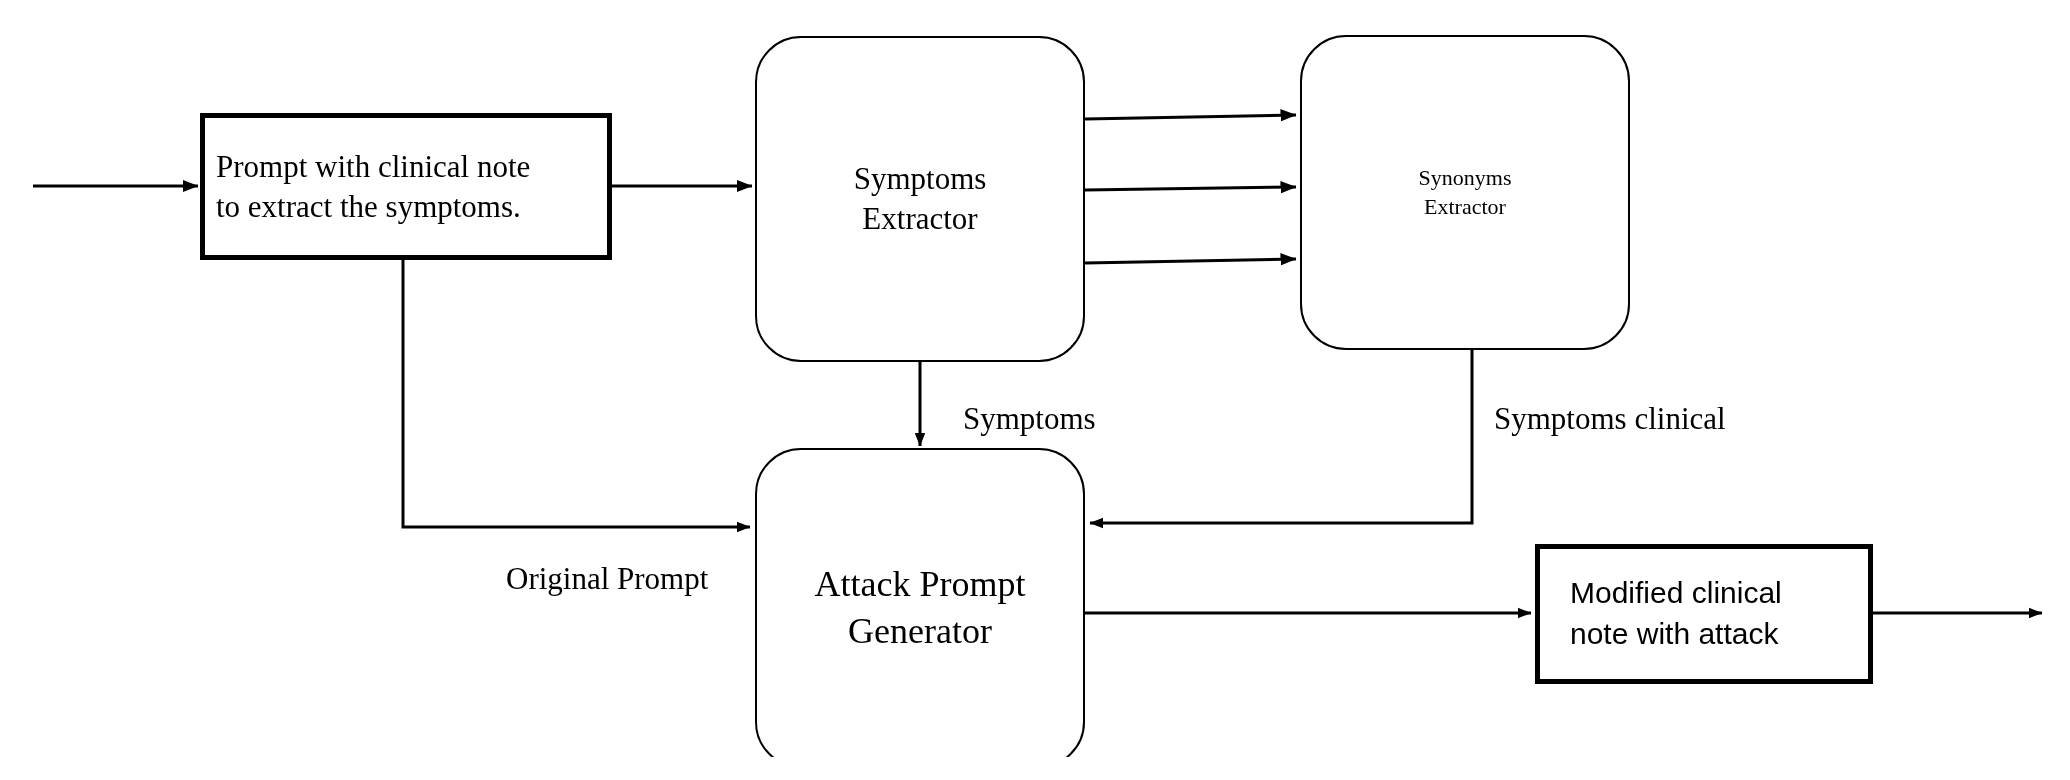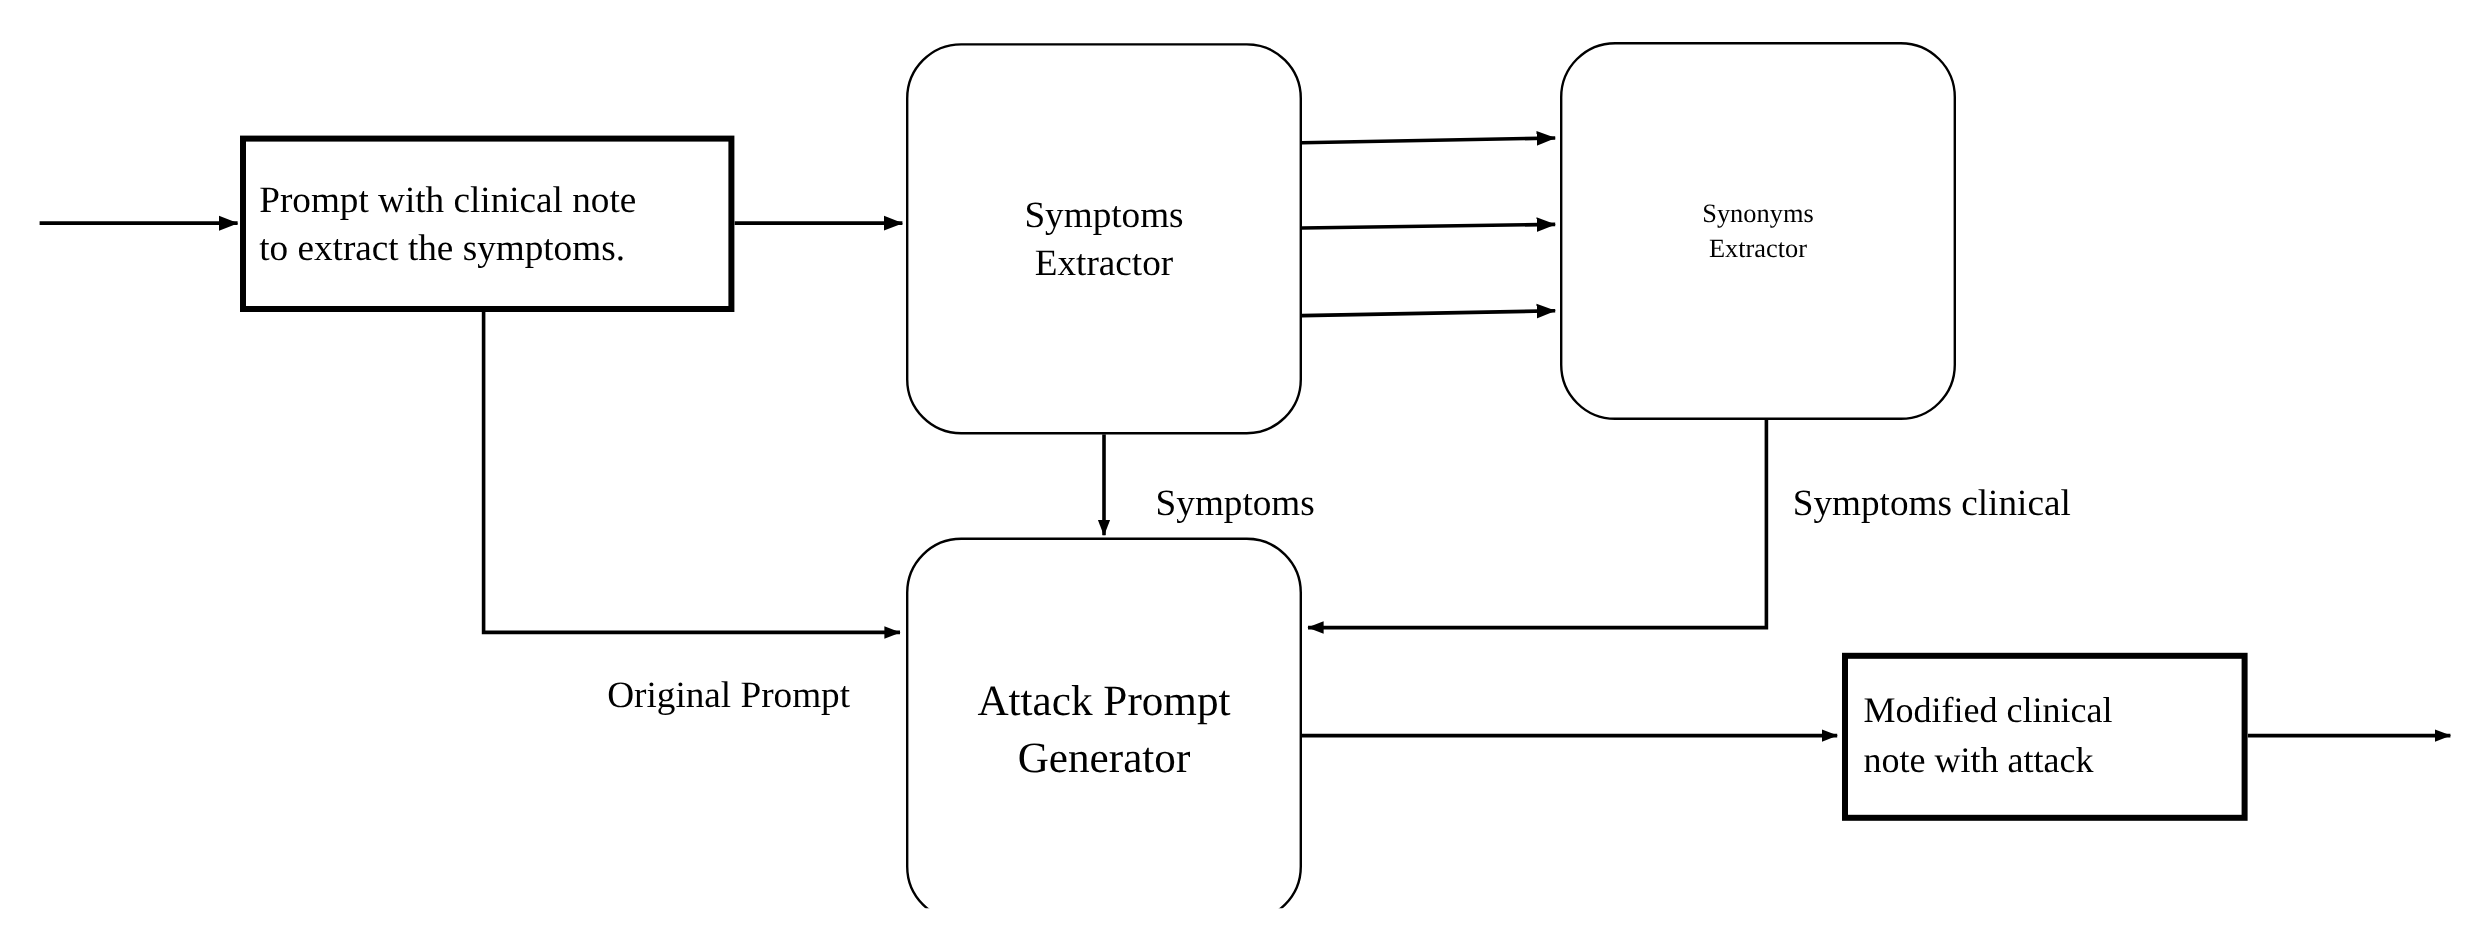--- a/index.html
+++ b/index.html
@@ -32,23 +32,24 @@
     pointer-events: none;
   }
   .edge-label {
     position: absolute;
     color: #000000;
     font-family: "Liberation Serif", "DejaVu Serif", serif;
     white-space: nowrap;
     line-height: 1.2;
   }
   .sans-label {
-    font-family: Liberation Serif, serif;
+    font-family: Liberation Sans, sans-serif;
     text-align: left;
     line-height: 1.36;
+    margin-left: 17px;
   }
   .rect-node-box {
     position: absolute;
     box-sizing: border-box;
     border: 5px solid #000000;
     background: #ffffff;
   }
   .round-node-box {
     position: absolute;
     box-sizing: border-box;

